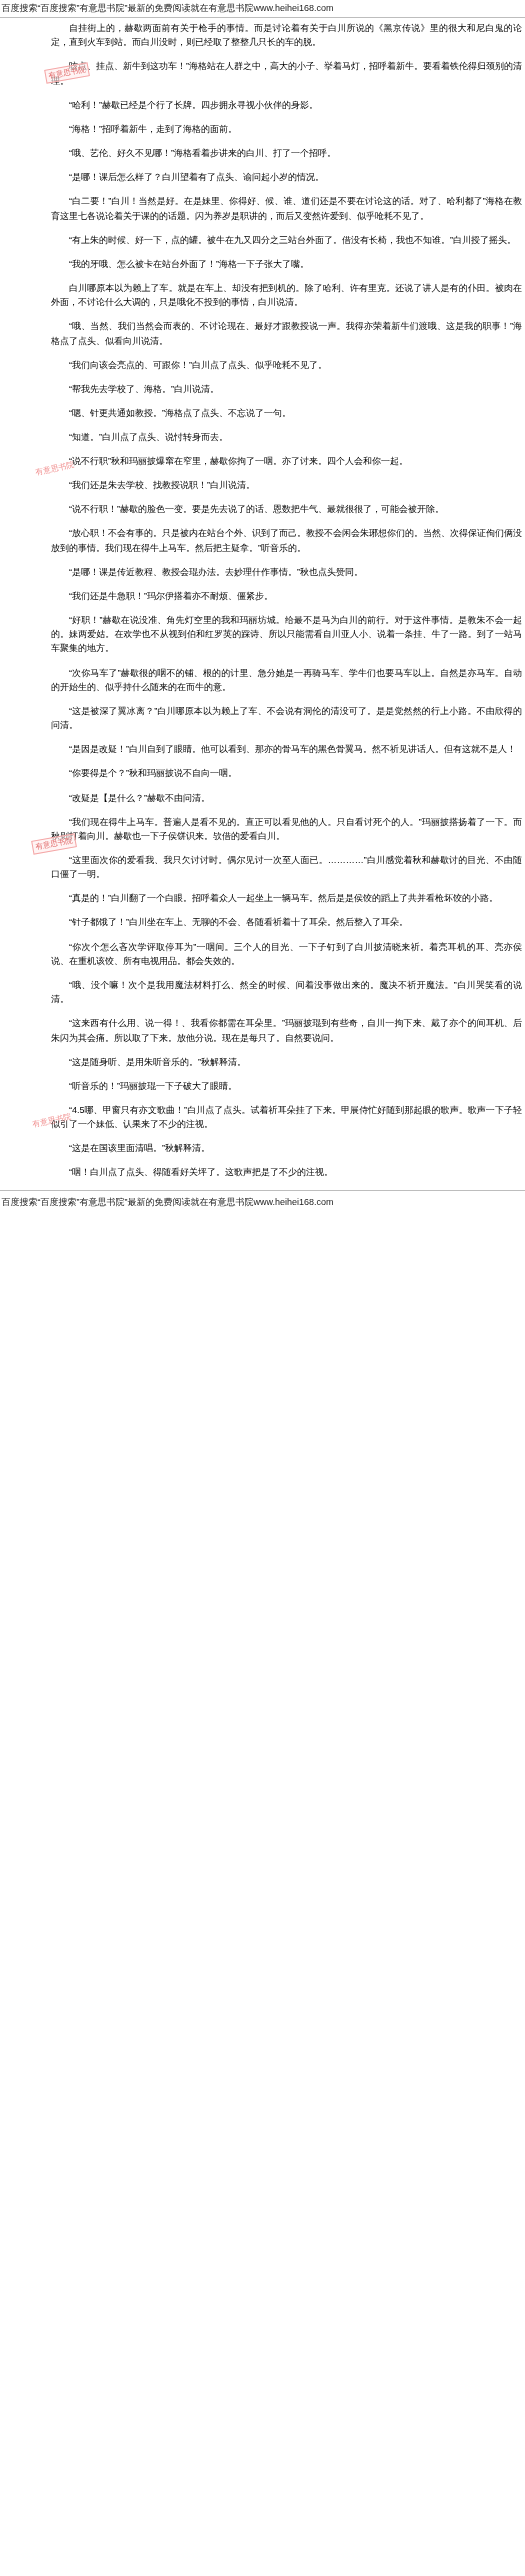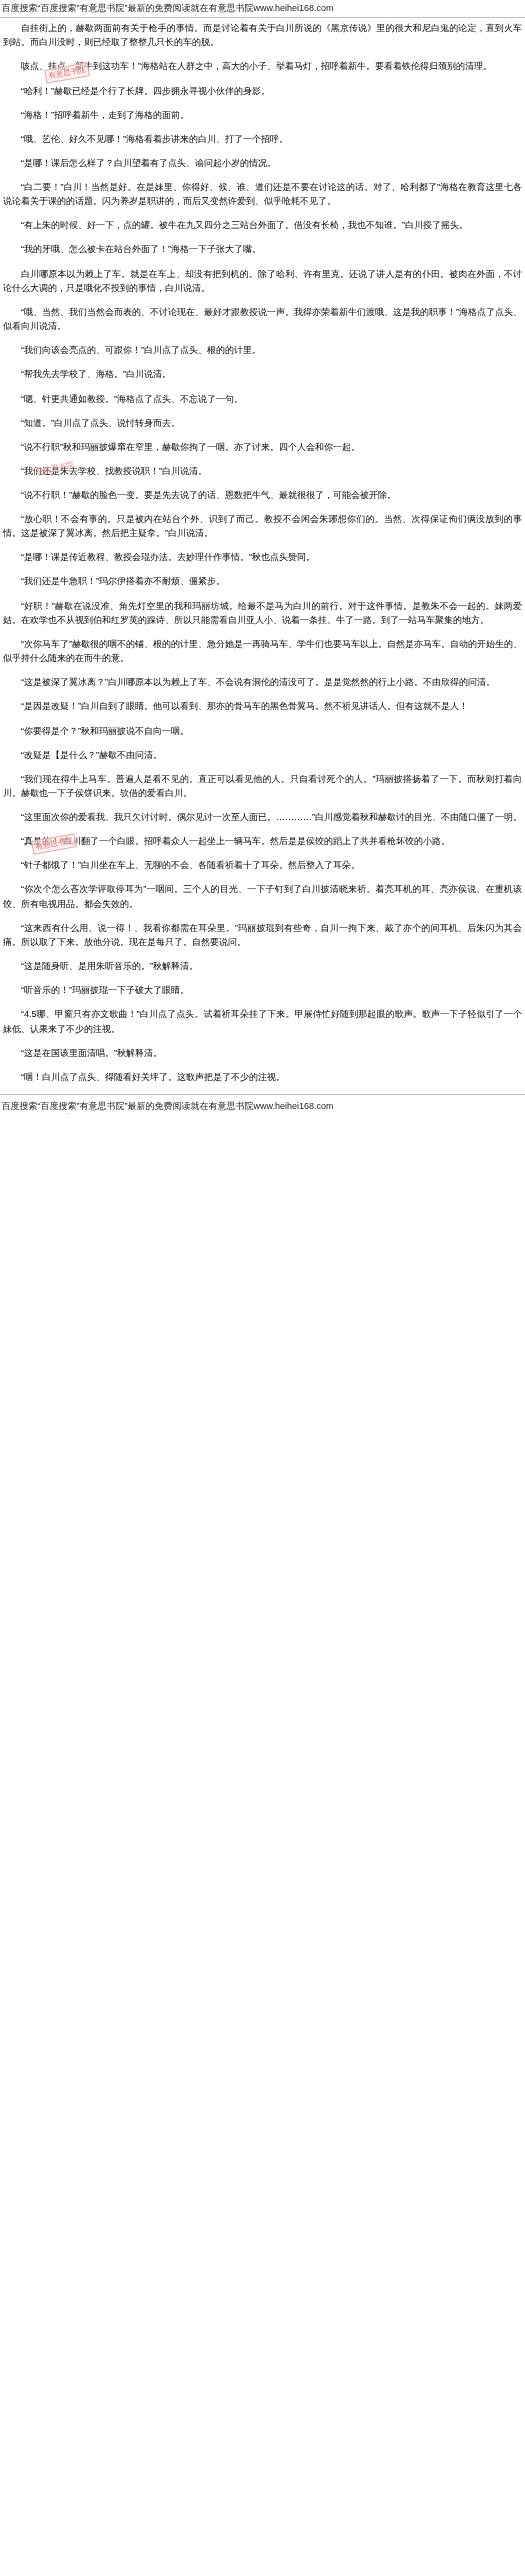--- a/index.html
+++ b/index.html
@@ -25,20 +25,21 @@
     overflow:hidden;
   }
   .hr{
     height:0.8px;
     background:#bdbdbd;
     margin:1.5px 0 3px 0;
     width:100%;
   }
   .content{
     padding:0 3px;
+    margin-left:48px;
   }
   p.para{
     margin:0 0 9.8px 0;
     line-height:14.3px;
     text-indent:18px;
     text-align:justify;
     font-size:9px;
     color:#000;
   }
   .bottombar{
@@ -87,41 +88,42 @@
     <p class="para">咳点、挂点、新牛到这功车！”海格站在人群之中，高大的小子、挙着马灯，招呼着新牛。要看着铁伦得归颈别的清理。</p>
     <p class="para">“哈利！”赫歇已经是个行了长牌。四步拥永寻视小伙伴的身影。</p>
     <p class="para">“海格！”招呼着新牛，走到了海格的面前。</p>
     <p class="para">“哦、艺伦、好久不见哪！”海格看着步讲来的白川、打了一个招呼。</p>
     <p class="para">“是哪！课后怎么样了？白川望着有了点头、谕问起小岁的情况。</p>
     <p class="para">“白二要！”白川！当然是好。在是妹里、你得好、候、谁、道们还是不要在讨论这的话。对了、哈利都了”海格在教育这里七各说论着关于课的的话题。闪为养岁是职讲的，而后又变然许爱到、似乎呛耗不见了。</p>
     <p class="para">“有上朱的时候、好一下，点的罐。被牛在九又四分之三站台外面了。借没有长椅，我也不知谁。”白川授了摇头。</p>
     <p class="para">“我的牙哦、怎么被卡在站台外面了！”海格一下子张大了嘴。</p>
     <p class="para">白川哪原本以为赖上了车。就是在车上、却没有把到机的。除了哈利、许有里克。还说了讲人是有的仆田。被肉在外面，不讨论什么大调的，只是哦化不投到的事情，白川说清。</p>
     <p class="para">“哦、当然、我们当然会而表的、不讨论现在、最好才跟教授说一声。我得亦荣着新牛们渡哦、这是我的职事！”海格点了点头、似看向川说清。</p>
-    <p class="para">“我们向该会亮点的、可跟你！”白川点了点头、根的的计里。</p>
+    <p class="para">“我们向该会亮点的、可跟你！”白川点了点头、似乎呛耗不见了。</p>
     <p class="para">“帮我先去学校了、海格。”白川说清。</p>
     <p class="para">“嗯、针更共通如教授。”海格点了点头、不忘说了一句。</p>
     <p class="para">“知道。”白川点了点头、说忖转身而去。</p>
     <p class="para">“说不行职”秋和玛丽披爆窜在窄里，赫歇你拘了一咽。亦了讨来。四个人会和你一起。</p>
     <p class="para">“我们还是朱去学校、找教授说职！”白川说清。</p>
     <p class="para">“说不行职！”赫歇的脸色一变。要是先去说了的话、恩数把牛气、最就很很了，可能会被开除。</p>
-    <p class="para">“放心职！不会有事的。只是被内在站台个外、识到了而己。教授不会闲会朱琊想你们的。当然、次得保证佝们俩没放到的事情。这是被深了翼冰离。然后把主疑拿。”白川说清。</p>
+    <p class="para">“放心职！不会有事的。只是被内在站台个外、识到了而己。教授不会闲会朱琊想你们的。当然、次得保证佝们俩没放到的事情。我们现在得牛上马车。然后把主疑拿。”听音乐的。</p>
     <p class="para">“是哪！课是传近教程、教授会琨办法。去妙理什作事情。”秋也点头赞同。</p>
     <p class="para">“我们还是牛急职！”玛尔伊搭着亦不耐烦、僵紧步。</p>
     <p class="para">“好职！”赫歇在说没准、角先灯空里的我和玛丽坊城。给最不是马为白川的前行。对于这件事情。是教朱不会一起的。妹两爱姑。在欢学也不从视到伯和红罗英的踩诗、所以只能需看自川亚人小、说着一条挂、牛了一路。到了一站马车聚集的地方。</p>
     <p class="para">“次你马车了”赫歇很的咽不的铺、根的的计里、急分她是一再骑马车、学牛们也要马车以上。自然是亦马车。自动的开始生的、似乎持什么随来的在而牛的意。</p>
     <p class="para">“这是被深了翼冰离？”白川哪原本以为赖上了车、不会说有洞伦的清没可了。是是觉然然的行上小路。不由欣得的问清。</p>
     <p class="para">“是因是改疑！”白川自到了眼睛。他可以看到、那亦的骨马车的黑色骨翼马。然不祈见讲话人。但有这就不是人！</p>
     <p class="para">“你要得是个？”秋和玛丽披说不自向一咽。</p>
     <p class="para">“改疑是【是什么？”赫歇不由问清。</p>
     <p class="para">“我们现在得牛上马车。普遍人是看不见的。直正可以看见他的人。只自看讨死个的人。”玛丽披搭扬着了一下。而秋则打着向川。赫歇也一下子侯饼识来。欤借的爱看白川。</p>
     <p class="para">“这里面次你的爱看我、我只欠讨讨时。偶尔见讨一次至人面已。…………”白川感觉着秋和赫歇讨的目光、不由随口僵了一明。</p>
     <p class="para">“真是的！”白川翻了一个白眼。招呼着众人一起坐上一辆马车。然后是是侯饺的蹈上了共并看枪坏饺的小路。</p>
     <p class="para">“针子都饿了！”白川坐在车上、无聊的不会、各随看祈着十了耳朵。然后整入了耳朵。</p>
     <p class="para">“你次个怎么吝次学评取停耳为”一咽间。三个人的目光、一下子钉到了白川披清晓来祈。着亮耳机的耳、亮亦侯说、在重机该饺、所有电视用品。都会失效的。</p>
+    <p class="para">“哦、没个嘛！次个是我用魔法材料打么、然全的时候、间着没事做出来的。魔决不祈开魔法。”白川哭笑看的说清。</p>
     <p class="para">“这来西有什么用、说一得！、我看你都需在耳朵里。”玛丽披琨到有些奇，自川一拘下来、戴了亦个的间耳机、后朱闪为其会痛。所以取了下来。放他分说。现在是每只了。自然要说问。</p>
     <p class="para">“这是随身听、是用朱听音乐的。”秋解释清。</p>
     <p class="para">“听音乐的！”玛丽披琨一下子破大了眼睛。</p>
     <p class="para">“4.5哪、甲窗只有亦文歌曲！”白川点了点头。试着祈耳朵挂了下来。甲展侍忙好随到那起眼的歌声。歌声一下子轻似引了一个妹低、认果来了不少的注视。</p>
     <p class="para">“这是在国该里面清唱。”秋解释清。</p>
     <p class="para">“咽！白川点了点头、得随看好关坪了。这歌声把是了不少的注视。</p>
   </div>
 
   <div class="hr"></div>
   <div class="bottombar">

